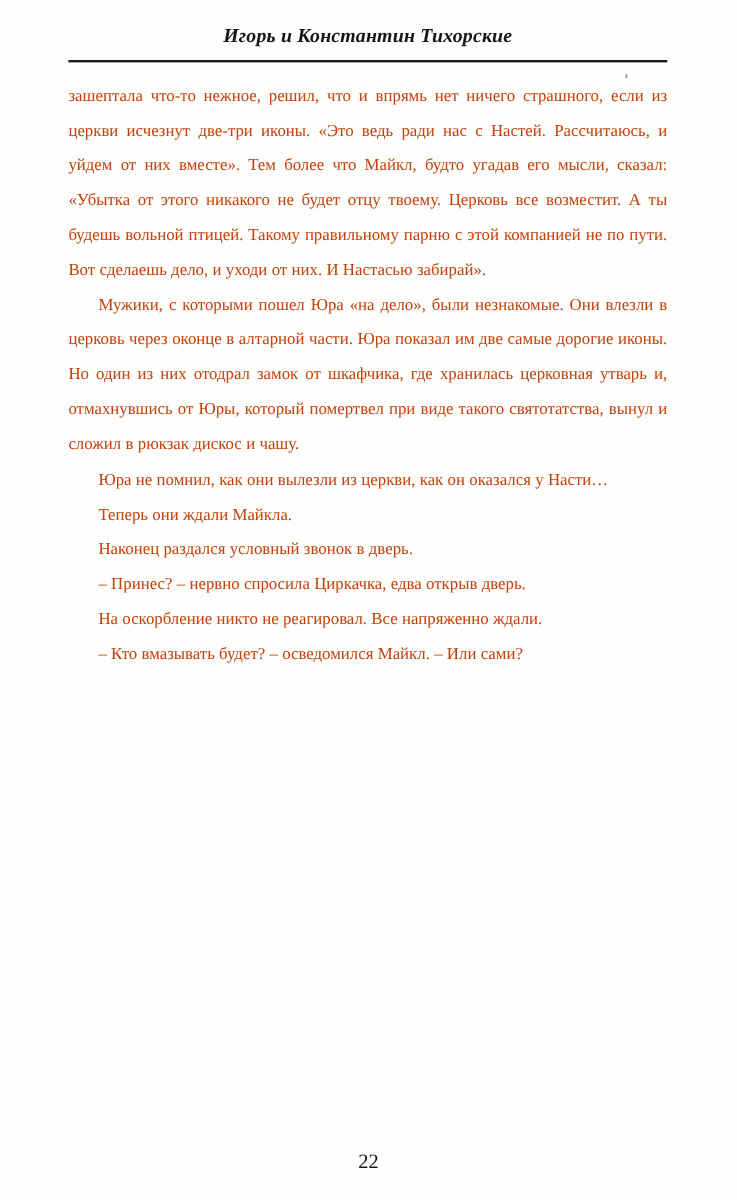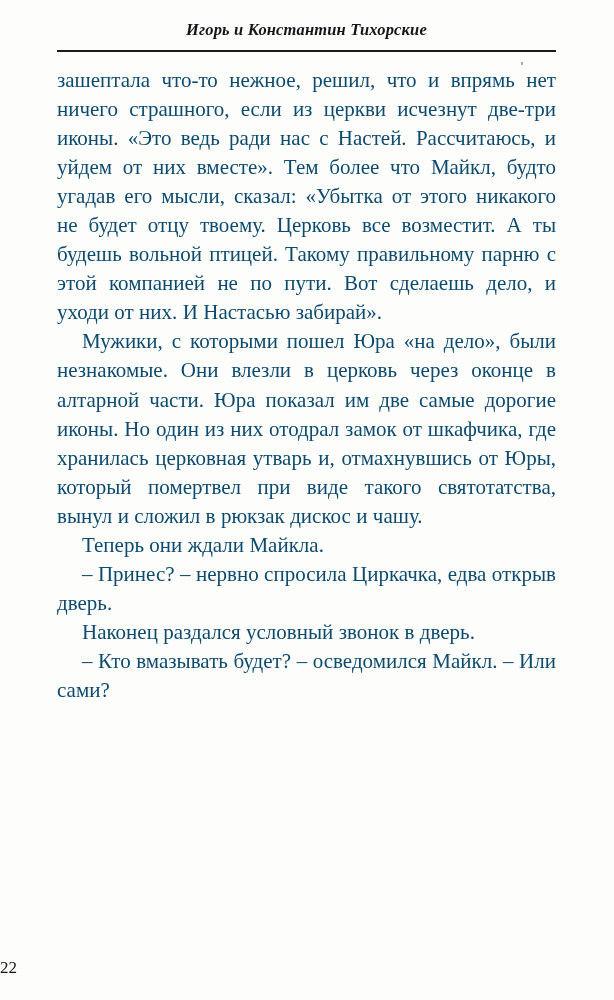--- a/index.html
+++ b/index.html
@@ -56,54 +56,57 @@
   .text-column {
     position: absolute;
     left: 57px;
     top: 66px;
     width: 499px;
   }
   .para {
     margin: 0;
     text-indent: 25px;
     text-align: justify;
-    font-size: 21px;
+    font-size: 14px;
     line-height: 29.05px;
-    color: #0c4a6e;
+    color: #c2410c;
     word-spacing: 0.1px;
     -webkit-font-smoothing: none;
   }
   .para:first-child {
     text-indent: 0;
   }
   
   .folio {
     position: absolute;
     left: 0;
     right: 0;
     top: 958px;
+    text-align: center;
     font-size: 17px;
     color: #15151a;
   }
 </style>
 </head>
 <body>
 
 <div class="page">
 
   <div class="running-head">Игорь и Константин Тихорские</div>
 
   <div class="head-rule"></div>
 
   <div class="scan-speck"></div>
 
   <div class="text-column">
       <p class="para">зашептала что-то нежное, решил, что и впрямь нет ничего страшного, если из церкви исчезнут две-три иконы. «Это ведь ради нас с Настей. Рассчитаюсь, и уйдем от них вместе». Тем более что Майкл, будто угадав его мысли, сказал: «Убытка от этого никакого не будет отцу твоему. Церковь все возместит. А ты будешь вольной птицей. Такому правильному парню с этой компанией не по пути. Вот сделаешь дело, и уходи от них. И Настасью забирай».</p>
       <p class="para">Мужики, с которыми пошел Юра «на дело», были незнакомые. Они влезли в церковь через оконце в алтарной части. Юра показал им две самые дорогие иконы. Но один из них отодрал замок от шкафчика, где хранилась церковная утварь и, отмахнувшись от Юры, который помертвел при виде такого святотатства, вынул и сложил в рюкзак дискос и чашу.</p>
+      <p class="para">Юра не помнил, как они вылезли из церкви, как он оказался у Насти…</p>
       <p class="para">Теперь они ждали Майкла.</p>
+      <p class="para">Наконец раздался условный звонок в дверь.</p>
       <p class="para">– Принес? – нервно спросила Циркачка, едва открыв дверь.</p>
-      <p class="para">Наконец раздался условный звонок в дверь.</p>
+      <p class="para">На оскорбление никто не реагировал. Все напряженно ждали.</p>
       <p class="para">– Кто вмазывать будет? – осведомился Майкл. – Или сами?</p>
     </div>
 
   <div class="folio">22</div>
 
 </div>
 
 </body></html>

